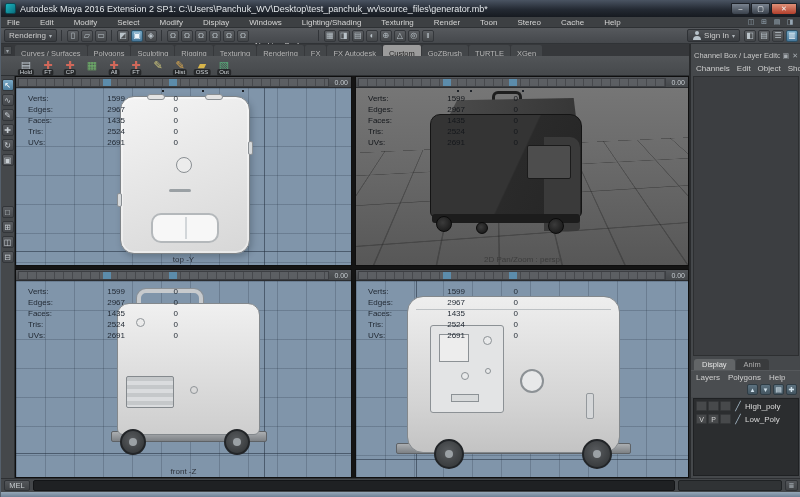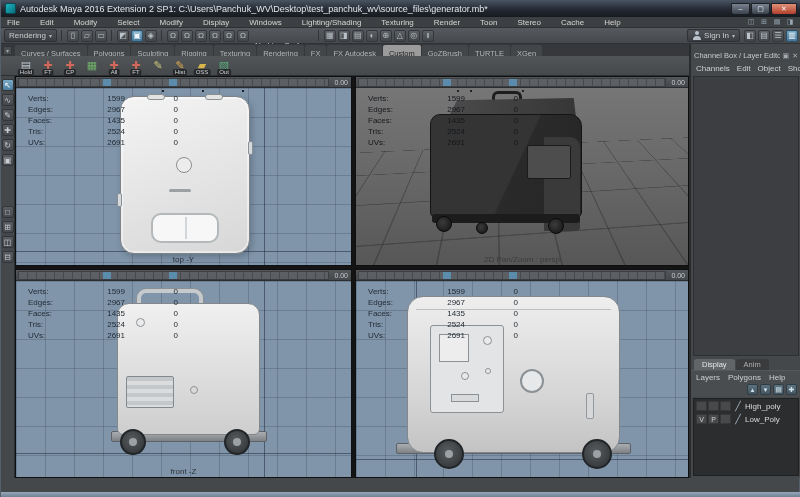--- a/index.html
+++ b/index.html
@@ -610,15 +610,21 @@
         <div class="layer-row">
           <span class="lr-cell">V</span>
           <span class="lr-cell">P</span>
           <span class="lr-cell"></span>
           <span class="lr-type">╱</span>
           <span class="lr-name">Low_Poly</span>
         </div>
       </div>
   </div>
 
+  <div id="cmdline">
+    <span class="mel">MEL</span>
+    <span class="cmd-input"></span>
+    <span class="help-field"></span>
+    <span class="script-icon">≣</span>
+  </div>
   <div id="framebottom"></div>
 
 </div>
 
 </body></html>

